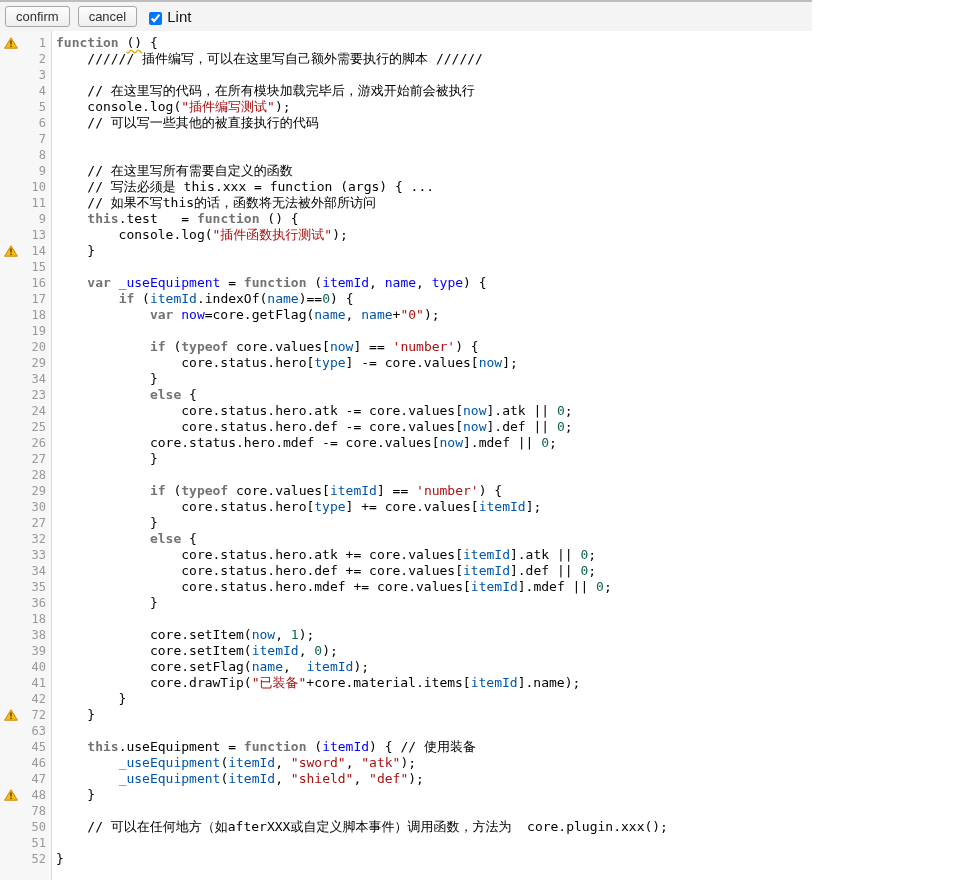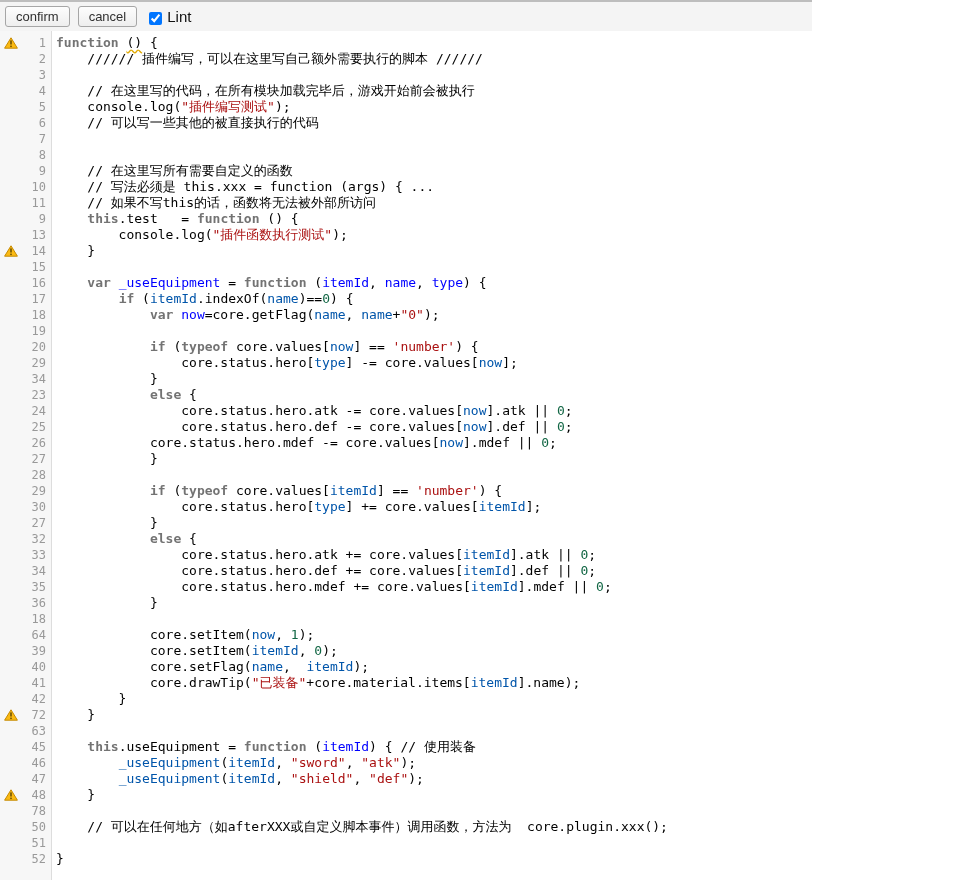--- a/index.html
+++ b/index.html
@@ -201,21 +201,21 @@
         <div class="gutter-row">
           <span class="marker"></span>
           <span class="lnum">36</span>
         </div>
         <div class="gutter-row">
           <span class="marker"></span>
           <span class="lnum">18</span>
         </div>
         <div class="gutter-row">
           <span class="marker"></span>
-          <span class="lnum">64</span>
+          <span class="lnum">38</span>
         </div>
         <div class="gutter-row">
           <span class="marker"></span>
           <span class="lnum">39</span>
         </div>
         <div class="gutter-row">
           <span class="marker"></span>
           <span class="lnum">40</span>
         </div>
         <div class="gutter-row">

